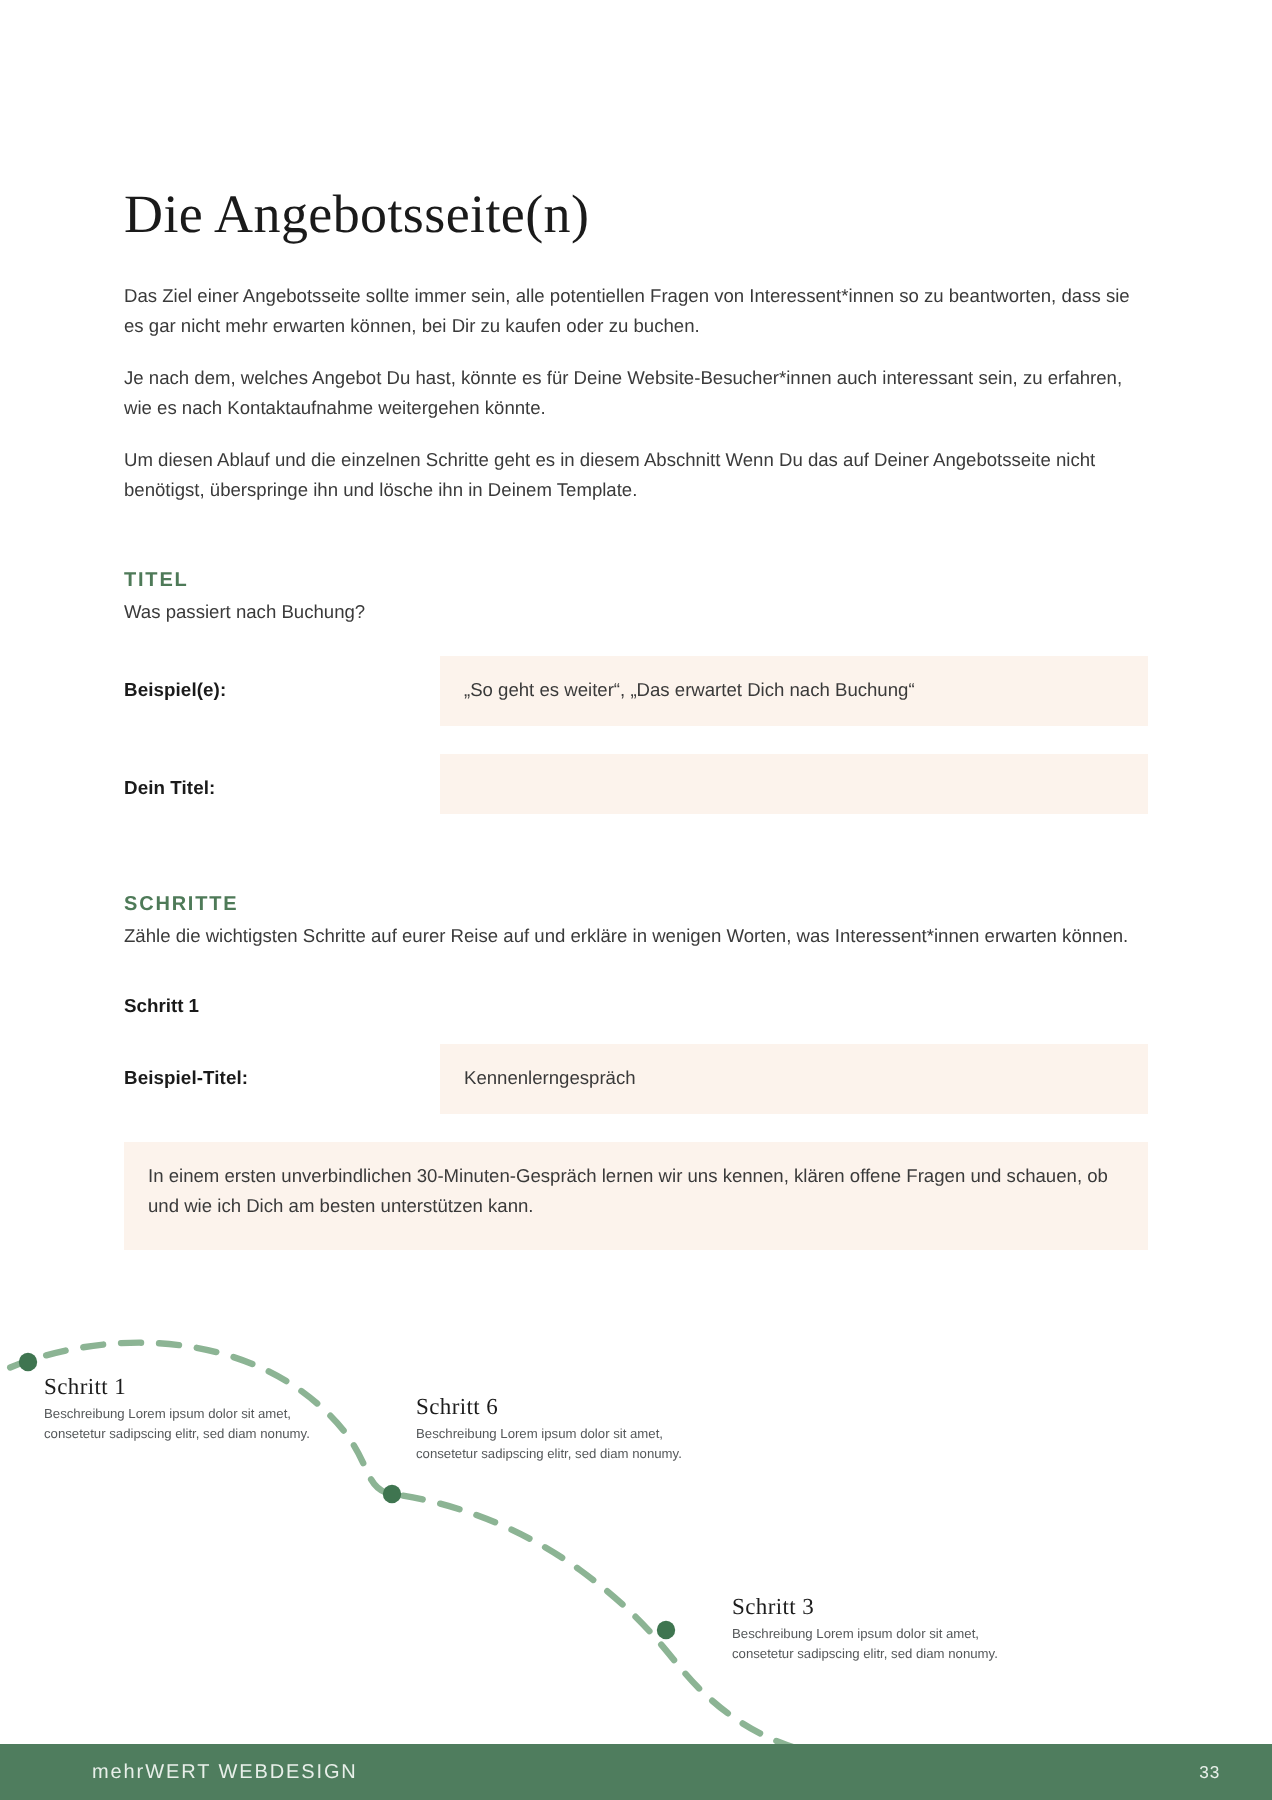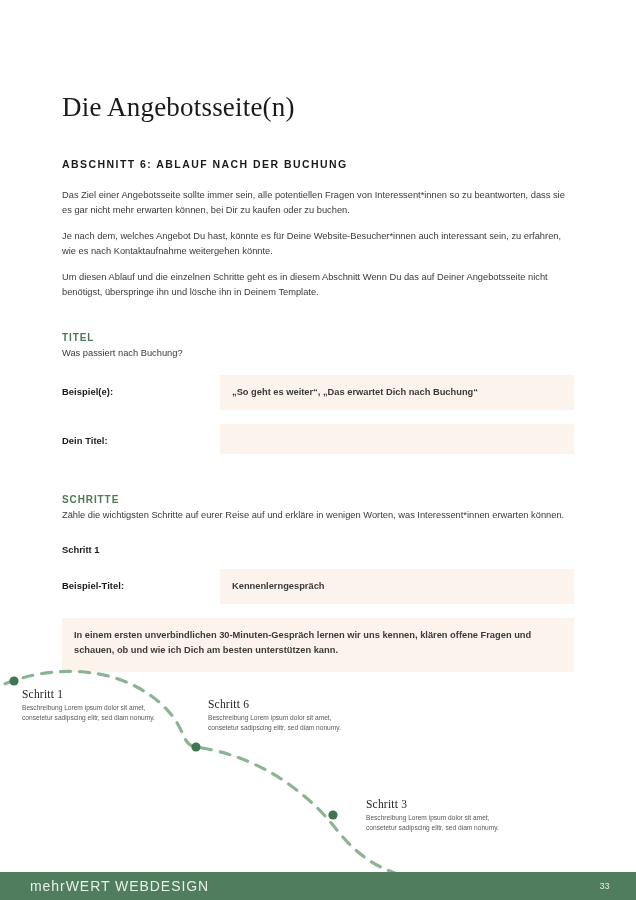--- a/index.html
+++ b/index.html
@@ -103,21 +103,20 @@
   }
 
   .field {
     flex: 1 1 auto;
     background: #fcf3ec;
     min-height: 30px;
     padding: 10px 12px;
     font-size: 9.3px;
     line-height: 1.6;
     color: #3a3a3a;
-    font-weight: bold;
   }
 
   .field.tall { min-height: 54px; }
   .field.empty { min-height: 30px; }
 
   .step-name {
     margin-top: 22px;
     font-size: 9.4px;
     font-weight: 700;
     color: #1a1a1a;
@@ -170,41 +169,41 @@
     width: 636px;
     height: 28px;
     background: #4f7d5e;
     display: flex;
     align-items: center;
     justify-content: space-between;
     padding: 0 26px 0 30px;
   }
 
   .footer-brand {
-    font-size: 14px;
+    font-size: 10px;
     letter-spacing: 0.95px;
     color: #e8efe9;
+    margin-left: 16px;
   }
 
   .footer-page {
     font-size: 8.6px;
     color: #e8efe9;
     letter-spacing: 0.4px;
   }
 </style>
 </head>
 <body>
 
 <div class="page">
 
   <div class="content">
 
     <h1 class="doc-title">Die Angebotsseite(n)</h1>
 
-    <h2 class="section-heading">ABSCHNITT 6: ABLAUF NACH DER BUCHUNG</h2>
 
     <div class="intro">
       <p>Das Ziel einer Angebotsseite sollte immer sein, alle potentiellen Fragen von Interessent*innen so zu beantworten, dass sie es gar nicht mehr erwarten können, bei Dir zu kaufen oder zu buchen.</p>
       <p>Je nach dem, welches Angebot Du hast, könnte es für Deine Website-Besucher*innen auch interessant sein, zu erfahren, wie es nach Kontaktaufnahme weitergehen könnte.</p>
       <p>Um diesen Ablauf und die einzelnen Schritte geht es in diesem Abschnitt Wenn Du das auf Deiner Angebotsseite nicht benötigst, überspringe ihn und lösche ihn in Deinem Template.</p>
     </div>
 
     <div class="block-titel">
       <div class="green-label">TITEL</div>
       <div class="sub-note">Was passiert nach Buchung?</div>

